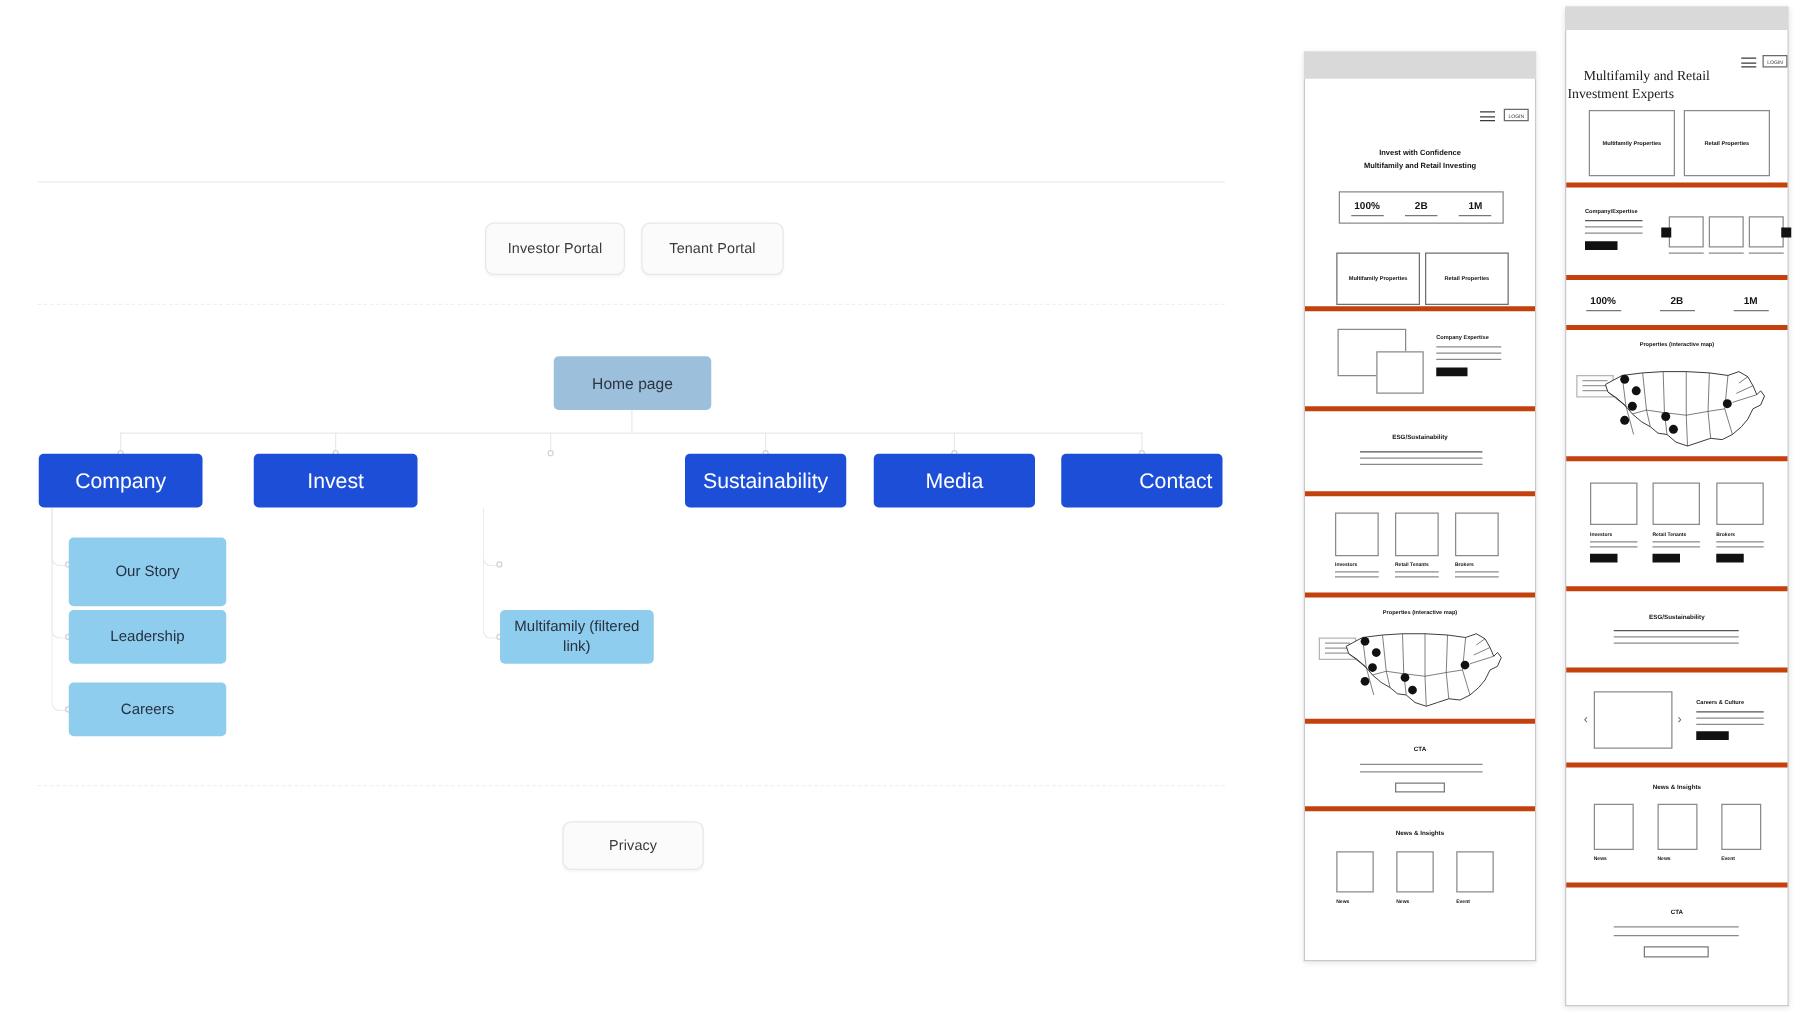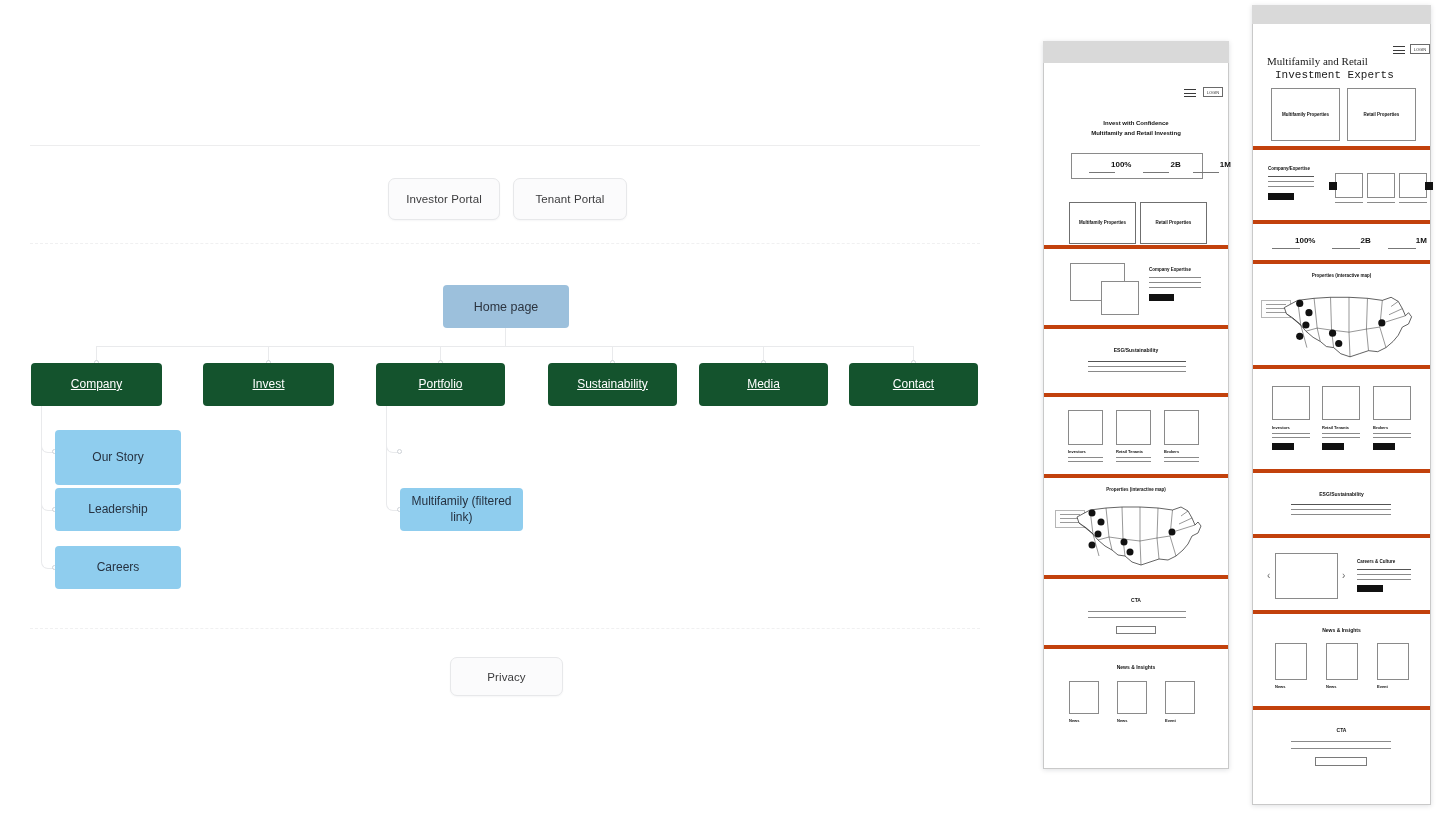--- a/index.html
+++ b/index.html
@@ -26,21 +26,21 @@
     box-shadow:0 1px 2px rgba(16,24,40,.04);
   }
 
   
   .node{
     position:absolute;border-radius:4px;display:flex;align-items:center;
     justify-content:center;text-align:center;line-height:1.28;
     box-sizing:border-box;padding:4px 8px;
   }
   .node.root{background:#9cc0dc;color:#2b3440;font-size:12.5px;}
-  .node.lvl1{background:#14532d;color:#ffffff;font-size:12px;text-decoration:underline;}
+  .node.lvl1{background:#1d4ed8;color:#ffffff;font-size:17px;}
   .node.lvl2{background:#8fcdee;color:#263241;font-size:12px;}
 
   
   .ln{position:absolute;background:#e9eaec;}
   .ln.v{width:1px;}
   .ln.h{height:1px;}
   .dot{position:absolute;width:5px;height:5px;border-radius:50%;
        background:#ffffff;border:1px solid #cfd3d8;box-sizing:border-box;}
   .elbow{position:absolute;border-left:1px solid #e9eaec;
          border-bottom:1px solid #e9eaec;border-bottom-left-radius:7px;}
@@ -66,21 +66,21 @@
   .btn-o{border:1px solid #7a7a7a;background:#fff;box-sizing:border-box;}
   .caption{color:#111;font-weight:bold;}
   .hamb{position:absolute;display:flex;flex-direction:column;justify-content:space-between;}
   .hamb i{display:block;background:#3a3a3a;height:1px;width:100%;}
   .pillbtn{position:absolute;border:1px solid #6a6a6a;background:#fff;
            box-sizing:border-box;display:flex;align-items:center;justify-content:center;
            color:#333;}
   .arrow{position:absolute;color:#666;line-height:1;}
   .statbar{display:flex;align-items:center;justify-content:space-around;}
   .stat{display:flex;flex-direction:column;align-items:center;}
-  .stat b{font-weight:bold;color:#111;margin-left:39px;}
+  .stat b{font-weight:bold;color:#111;}
   .stat u{display:block;background:#777;height:1px;text-decoration:none;}
   .map{position:absolute;}
   .maplbl{position:absolute;width:100%;text-align:center;font-weight:bold;color:#111;}
   .callout{position:absolute;border:1px solid #b5b5b5;background:#fdfdfd;}
   .callout i{display:block;background:#9a9a9a;height:1px;margin:3px 4px;}
 </style>
 </head>
 <body>
 
 <div class="canvas">
@@ -121,30 +121,27 @@
 
   <div class="ln v" style="left:913px;top:346px;height:17px;"></div>
   <div class="dot" style="left:911px;top:360px;"></div>
 
   <div class="node lvl1" style="left:31px;top:363px;width:131px;height:43px;">
     <span>Company</span>
   </div>
   <div class="node lvl1" style="left:203px;top:363px;width:131px;height:43px;">
     <span>Invest</span>
   </div>
-  <div class="node lvl1" style="left:376px;top:363px;width:129px;height:43px;">
-    <span>Portfolio</span>
-  </div>
   <div class="node lvl1" style="left:548px;top:363px;width:129px;height:43px;">
     <span>Sustainability</span>
   </div>
   <div class="node lvl1" style="left:699px;top:363px;width:129px;height:43px;">
     <span>Media</span>
   </div>
-  <div class="node lvl1" style="left:849px;top:363px;width:129px;height:43px;">
+  <div class="node lvl1" style="left:849px;top:363px;width:129px;height:43px;justify-content:flex-end;">
     <span>Contact</span>
   </div>
 
   <div class="elbow" style="left:41px;top:406px;width:15px;height:46px;"></div>
   <div class="elbow" style="left:41px;top:406px;width:15px;height:104px;"></div>
   <div class="elbow" style="left:41px;top:406px;width:15px;height:162px;"></div>
   <div class="dot" style="left:52px;top:449px;"></div>
   <div class="dot" style="left:52px;top:507px;"></div>
   <div class="dot" style="left:52px;top:565px;"></div>
 
@@ -323,21 +320,21 @@
         <div class="hamb" style="left:140px;top:22px;width:12px;height:8px;">
             <i></i>
             <i></i>
             <i></i>
           </div>
         <div class="pillbtn" style="left:157px;top:20px;width:20px;height:10px;font-size:4px;">
           <span>LOGIN</span>
         </div>
 
         <div class="wtitle serif" style="position:absolute;left:14px;top:31px;font-size:11px;">Multifamily and Retail</div>
-        <div class="wtitle serif" style="position:absolute;left:22px;top:45px;font-size:11px;font-family:Liberation Mono, monospace;">Investment Experts</div>
+        <div class="wtitle serif" style="position:absolute;left:1px;top:45px;font-size:11px;">Investment Experts</div>
 
         <div class="wbox" style="position:absolute;left:18px;top:64px;width:69px;height:53px;font-size:4.5px;border-color:#8a8a8a;">
           <span>Multifamily Properties</span>
         </div>
         <div class="wbox" style="position:absolute;left:94px;top:64px;width:69px;height:53px;font-size:4.5px;border-color:#8a8a8a;">
           <span>Retail Properties</span>
         </div>
       </div>
 
       <div class="wsec" style="height:74px;">

